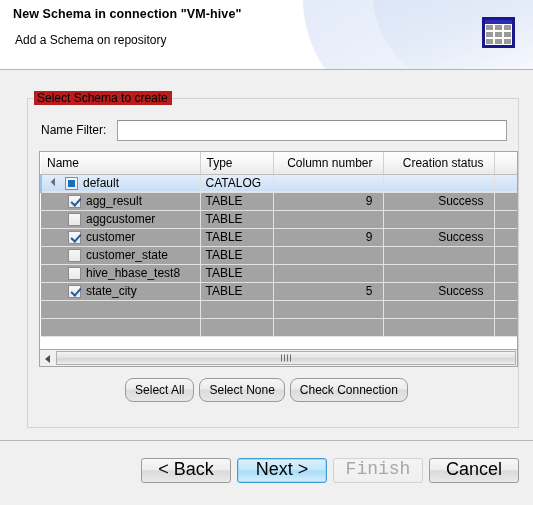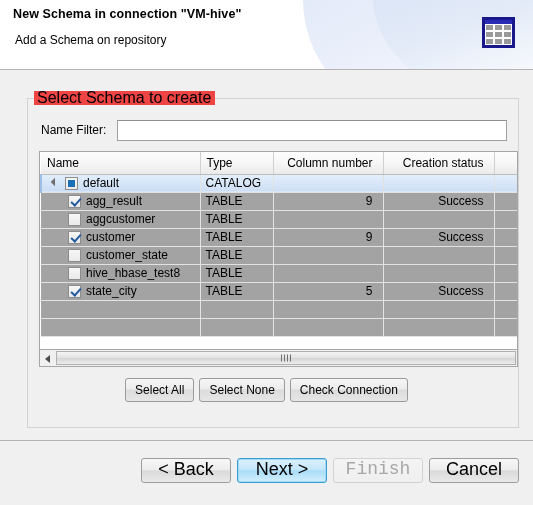--- a/index.html
+++ b/index.html
@@ -110,23 +110,23 @@
     top: 28px;
     width: 492px;
     height: 330px;
     border: 1px solid #d3d3d3;
     box-sizing: border-box;
   }
   #group-legend {
     position: absolute;
     left: 34px;
     top: 21px;
-    background: #ef4444;
+    background: #b91c1c;
     padding: 0 4px 0 3px;
-    font-size: 16px;
+    font-size: 12px;
     line-height: 14px;
     color: #000;
   }
 
   
   #filter-row {
     position: absolute;
     left: 41px;
     top: 50px;
     width: 466px;
@@ -339,21 +339,21 @@
     display: flex;
     justify-content: center;
     gap: 5px;
   }
   .btn {
     font-family: "Liberation Sans", sans-serif;
     font-size: 12px;
     color: #000;
     background: linear-gradient(to bottom, #f6f6f6 0%, #ececec 45%, #dcdcdc 50%, #e6e6e6 100%);
     border: 1px solid #9a9a9a;
-    border-radius: 3px;
+    border-radius: 8px;
     padding: 3px 9px;
     box-sizing: border-box;
     height: 24px;
     line-height: 16px;
     white-space: nowrap;
     cursor: default;
   }
 
   
   #footer {

